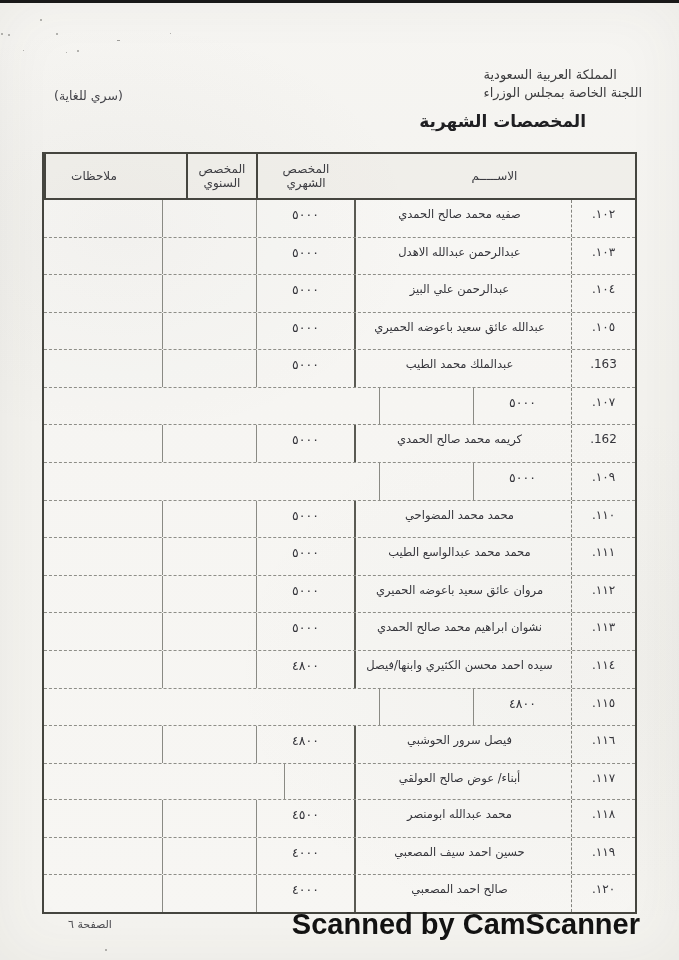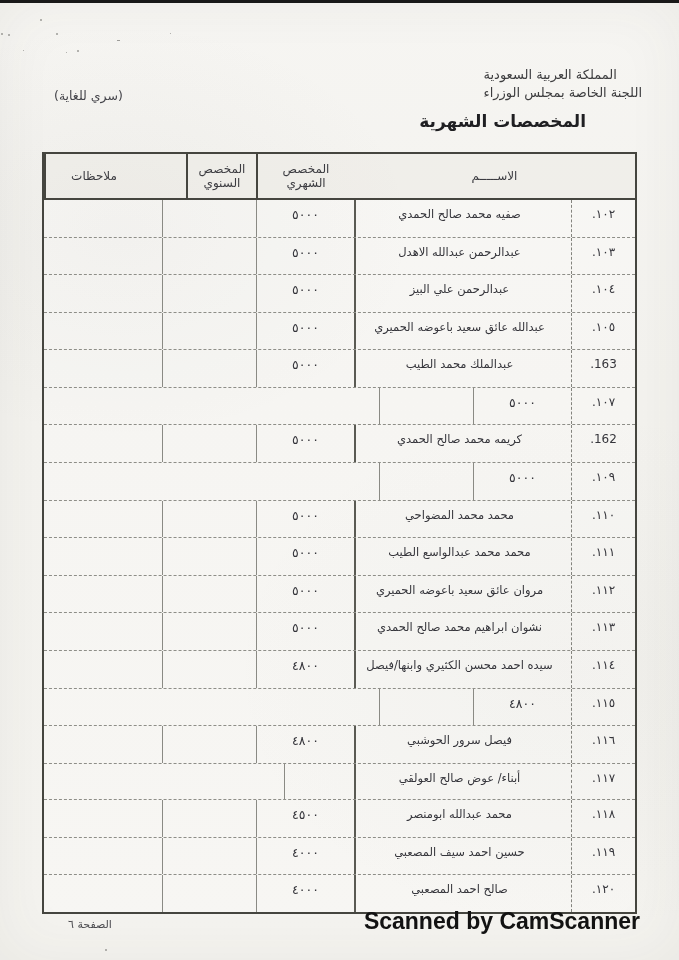--- a/index.html
+++ b/index.html
@@ -48,21 +48,21 @@
   .td-name{width:217px;flex:0 0 217px;text-align:center;padding-right:8px;
            border-left:2px solid #5a5a53;white-space:nowrap;overflow:hidden;font-size:11.5px;}
   .td-monthly{width:98px;flex:0 0 98px;text-align:center;letter-spacing:2.5px;
               border-left:1px solid #8a8a84;font-size:12.5px;margin-left:24px;}
   .td-annual{width:70px;flex:0 0 70px;text-align:center;border-left:1px solid #8a8a84;}
   .td-notes{flex:1 1 auto;text-align:center;}
 
   .page-label{position:absolute;left:56px;top:918px;direction:rtl;font-size:11px;color:#4c4c50;margin-left:12px;}
   .watermark{position:absolute;right:39px;top:908px;
              font-family:"Liberation Sans", sans-serif;font-weight:bold;
-             font-size:23px;color:#121212;letter-spacing:0px;}
+             font-size:29px;color:#121212;letter-spacing:0px;}
 
   .speck{position:absolute;background:rgba(85,85,82,0.55);border-radius:50%;}
 </style>
 </head>
 <body>
 
 <div class="scan">
 
   <div class="topbar"></div>
 

